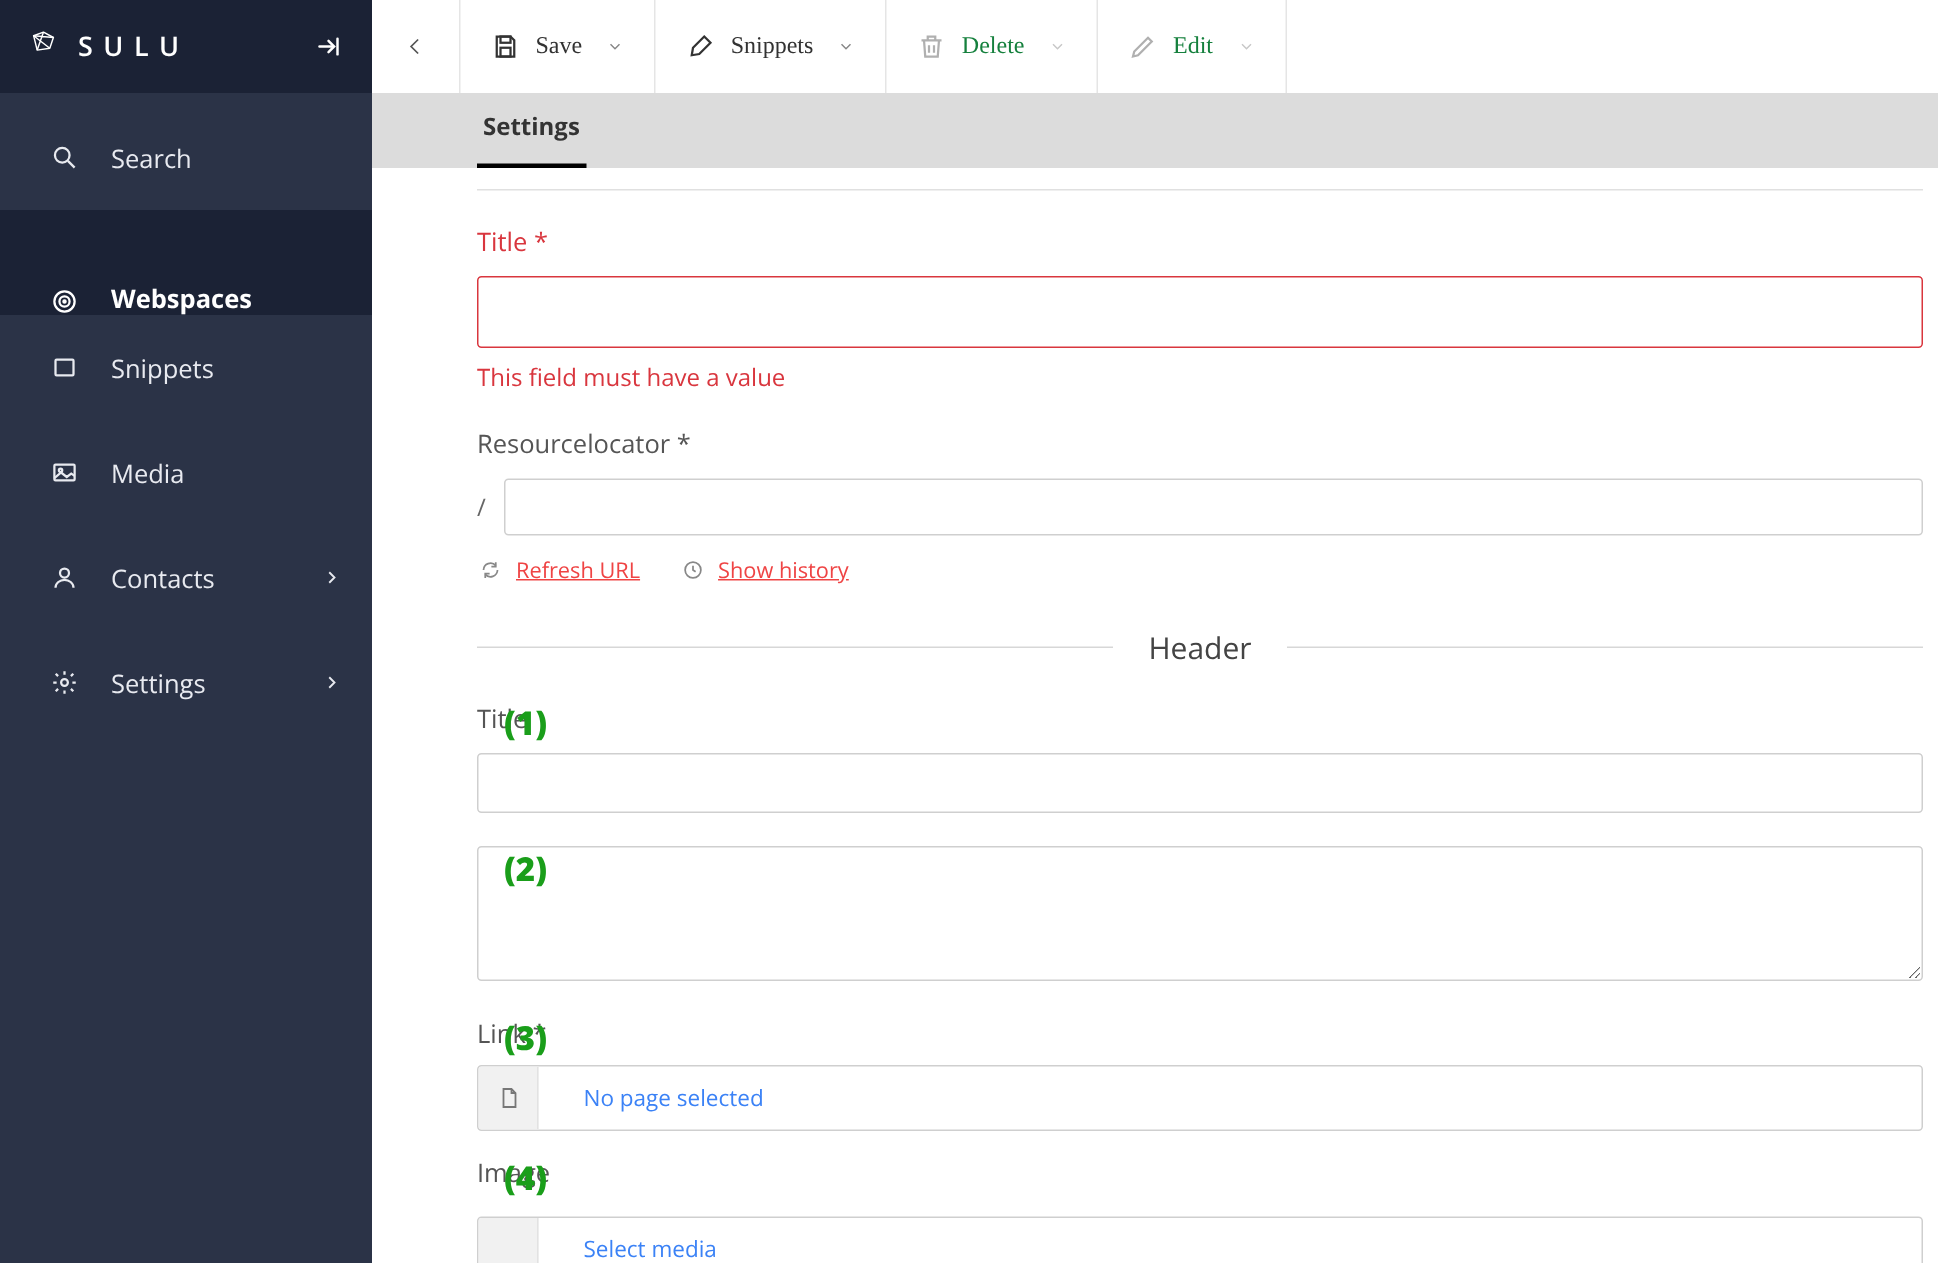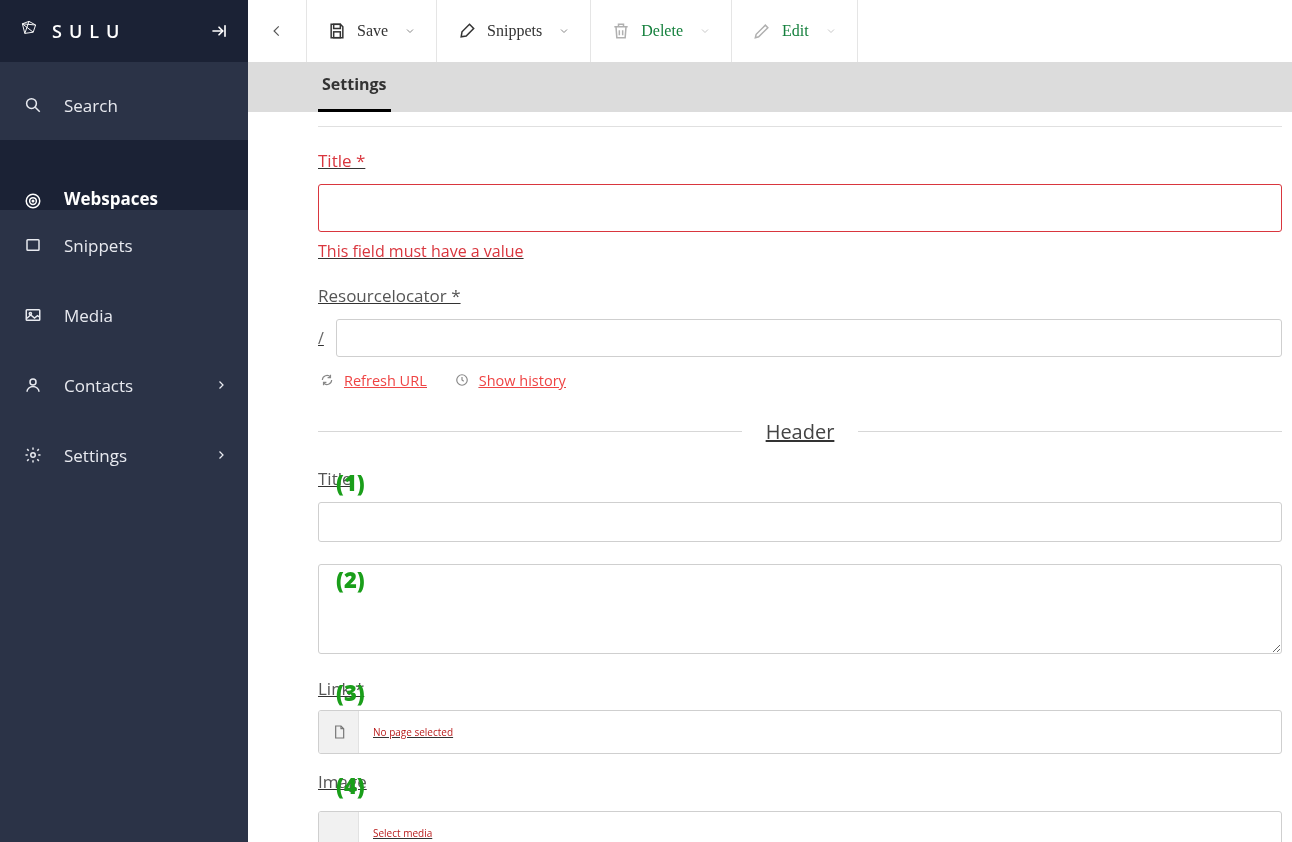--- a/index.html
+++ b/index.html
@@ -5,39 +5,39 @@
   * { box-sizing: border-box; margin: 0; padding: 0; }
   html, body { height: 100%; font-family: -apple-system, "Segoe UI", "Open Sans", Helvetica, Arial, sans-serif; color:#333; }
   body { display:flex; width:1292px; height:842px; overflow:hidden; background:#fff;}
 
   
   .sidebar { width:248px; background:#2b3347; color:#f5f5f7; display:flex; flex-direction:column; flex-shrink:0; }
   .sidebar-header { height:62px; background:#1b2235; display:flex; align-items:center; justify-content:space-between; padding:0 20px;}
   .logo-wrap { display:flex; align-items:flex-start; gap:14px;}
   .logo-text { font-size:18px; letter-spacing:7px; font-weight:600; color:#fff;}
   .nav { padding-top:8px;}
-  .nav-item { display:flex; align-items:center; height:70px; padding:0 24px; gap:22px; cursor:pointer; color:#e8eaf0; font-size:17px; position:relative;}
+  .nav-item { display:flex; align-items:center; height:70px; padding:0 34px; gap:22px; cursor:pointer; color:#e8eaf0; font-size:17px; position:relative;}
   .nav-item.active { background:#1b2235; font-weight:700; color:#fff;align-items:flex-end;}
   .nav-item .chev { position:absolute; right:18px; }
   .ico { width:18px; height:18px; display:inline-flex; align-items:center; justify-content:center; flex-shrink:0;}
   svg { display:block; }
 
   
   .main { flex:1; display:flex; flex-direction:column; min-width:0;}
   .toolbar { height:62px; display:flex; align-items:center; background:#fff; border-bottom:1px solid #fff;}
   .tb-btn { display:flex; align-items:center; height:62px; padding:0 20px; gap:10px; font-size:16px; cursor:pointer; color:#333; border-right:1px solid #e5e5e5;font-family:Liberation Serif, serif;}
   .tb-btn.back { padding:0 22px;}
   .tb-btn.disabled { color:#15803d; }
   .tb-btn .chev-sm { margin-left:6px;}
   .tb-icon { width:20px; height:20px;}
 
   .tabbar { background:#dcdcdc; height:50px; display:flex; align-items:flex-end; padding:0 24px 0 70px;}
   .tab { font-size:16px; font-weight:700; color:#333; padding:14px 4px; border-bottom:3px solid #000; }
 
-  .content { flex:1; overflow-y:auto; padding:0 10px 40px 24px; background:#fff; position:relative;text-decoration:underline;}
+  .content { flex:1; overflow-y:auto; padding:0 10px 40px 24px; background:#fff; position:relative;}
   .form-wrap { padding-left:46px; padding-right:0; }
   .num-col { position:absolute; left:18px; font-size:22px; font-weight:800; color:#1a9e1a;}
 
   .field { margin-top:22px; position:relative;}
   .label { font-size:17px; color:#555; margin-bottom:12px; display:block;}
   .label.error { color:#d9363e;}
   .input { width:100%; height:48px; border:1px solid #cfcfcf; border-radius:3px; padding:0 14px; font-size:15px; outline:none;}
   .input.error { border-color:#d9363e;}
   .err-msg { color:#d9363e; font-size:16px; margin-top:8px;}
   .textarea { width:100%; height:90px; border:1px solid #cfcfcf; border-radius:3px; padding:10px 14px; font-size:15px; resize:vertical; outline:none;}
@@ -45,21 +45,21 @@
   .rl-row { display:flex; align-items:center; gap:12px;}
   .rl-slash { font-size:16px; color:#666; }
   .rl-actions { margin-top:14px; display:flex; gap:26px; font-size:14.5px; color:#777;}
   .rl-actions a { color:#ef4444; text-decoration:underline; cursor:pointer; display:flex; align-items:flex-start; gap:8px;}
 
   .section-divider { display:flex; align-items:center; margin:28px 0 4px; gap:24px; color:#444; font-size:20px;}
   .section-divider .line { flex:1; height:1px; background:#d7d7d7;}
 
   .picker { display:flex; width:100%; border:1px solid #cfcfcf; border-radius:3px; overflow:hidden; height:44px;}
   .picker .pico { width:40px; display:flex; align-items:center; justify-content:center; background:#f1f1f1; border-right:1px solid #e2e2e2;}
-  .picker .ptext { flex:1; display:flex; align-items:center; padding:0 14px; color:#b91c1c; font-size:10px;}
+  .picker .ptext { flex:1; display:flex; align-items:center; padding:0 30px; color:#3b82f6; font-size:15px;}
   
   .rule { height:1px; background:#e0e0e0; margin-top:14px; margin-left:0; }
 </style>
 </head>
 <body>
 
 <div class="sidebar">
   <div class="sidebar-header">
     <div class="logo-wrap">
       <span class="ico">

